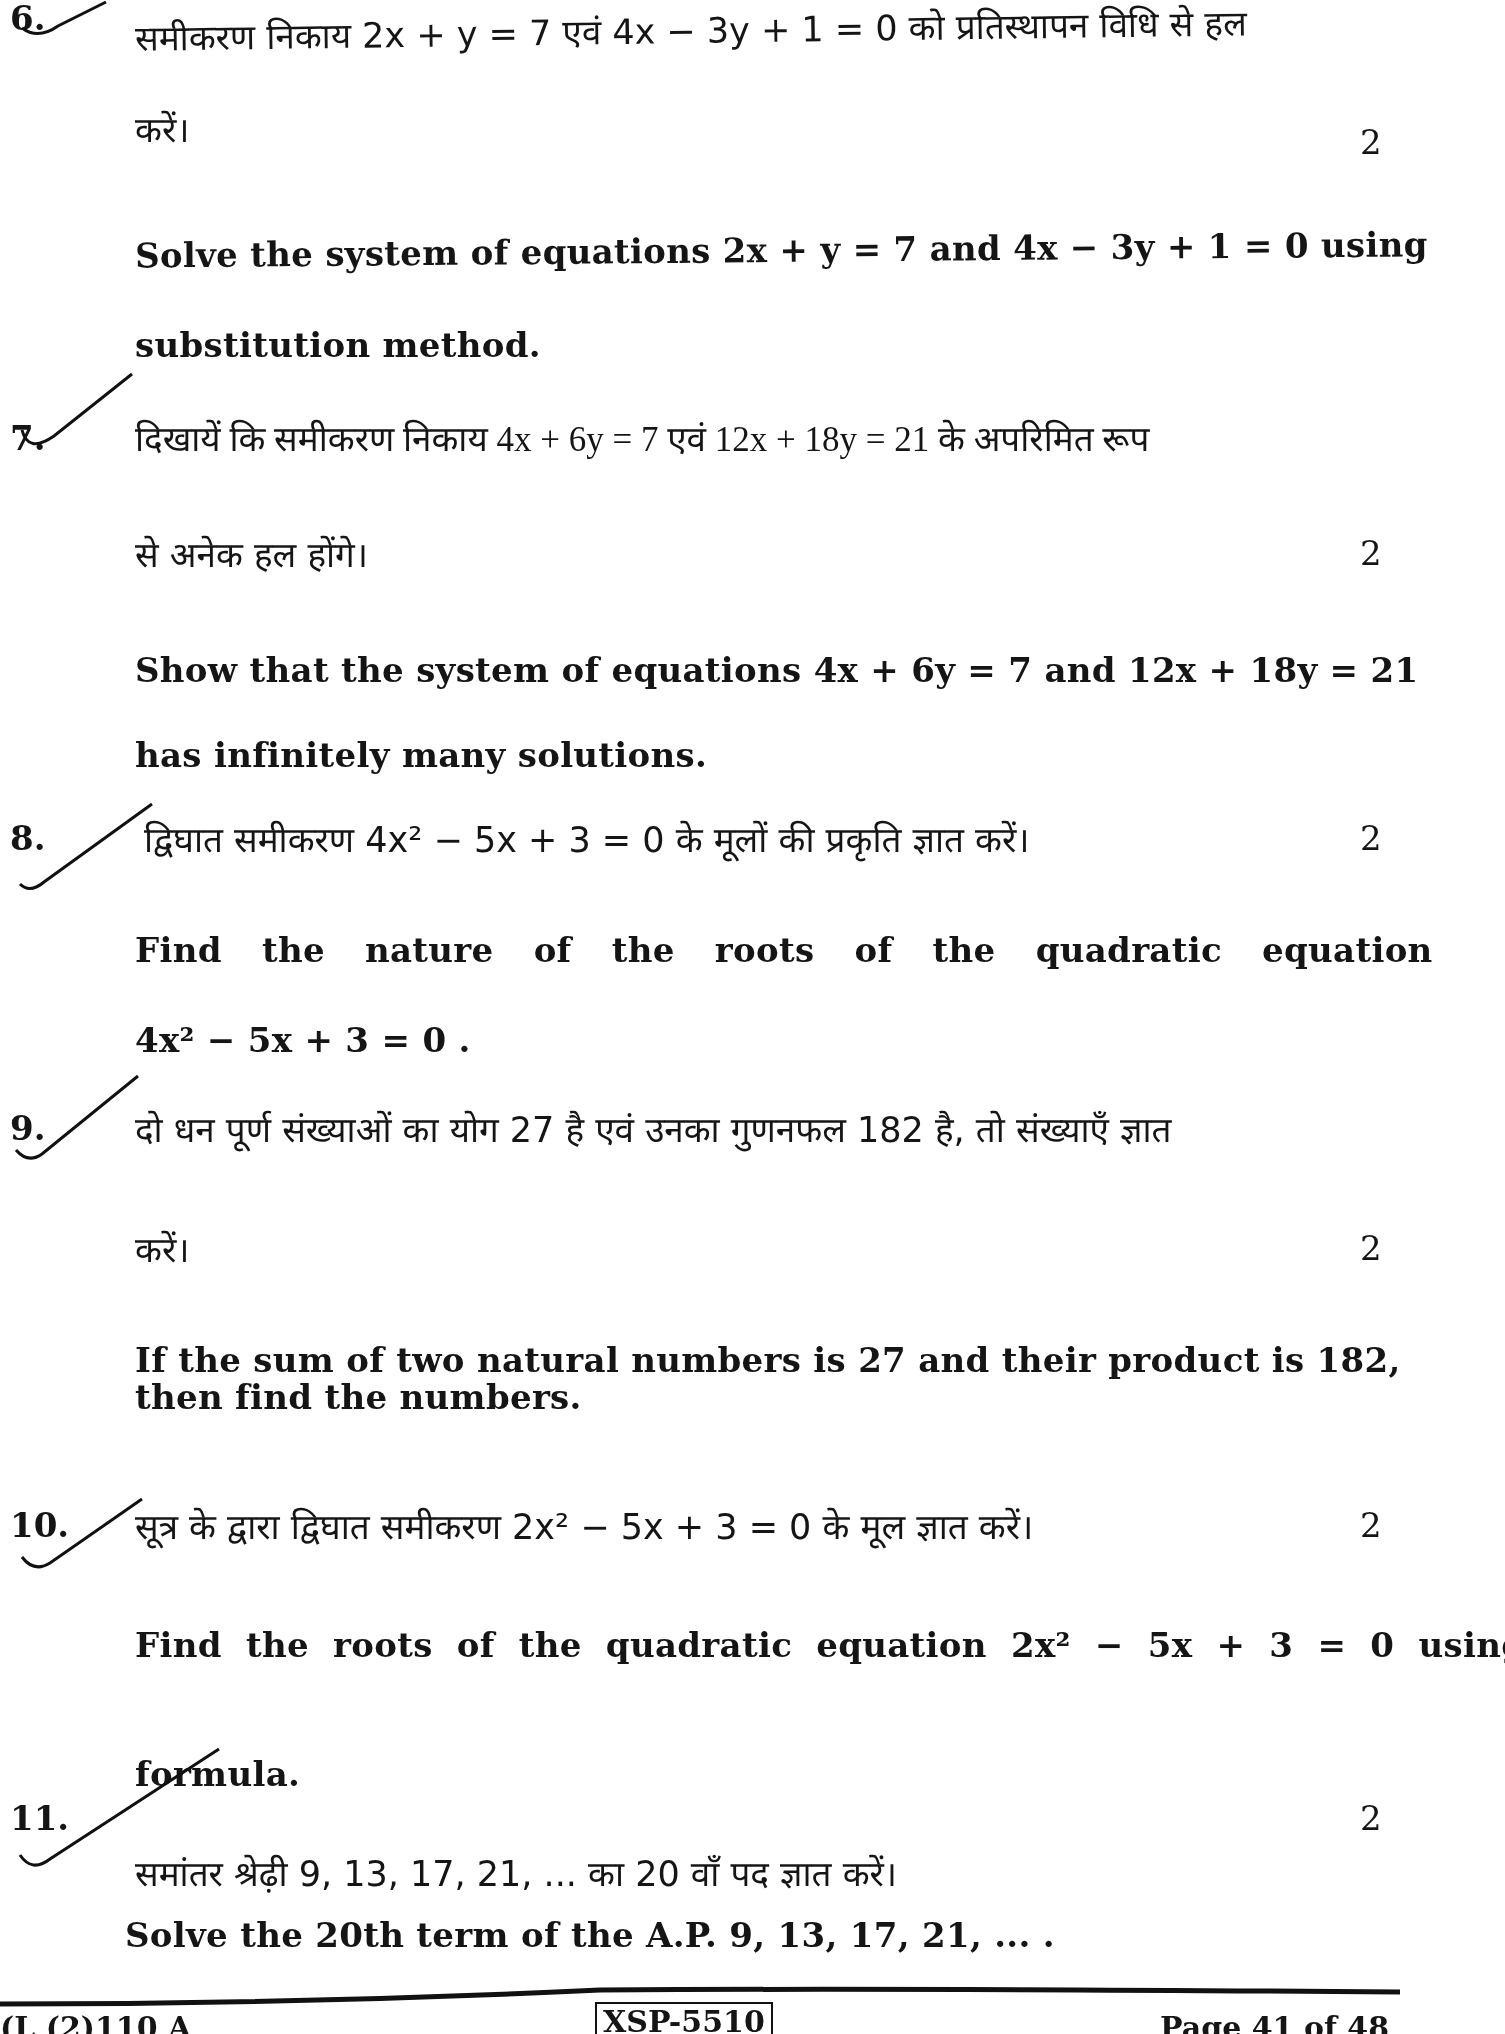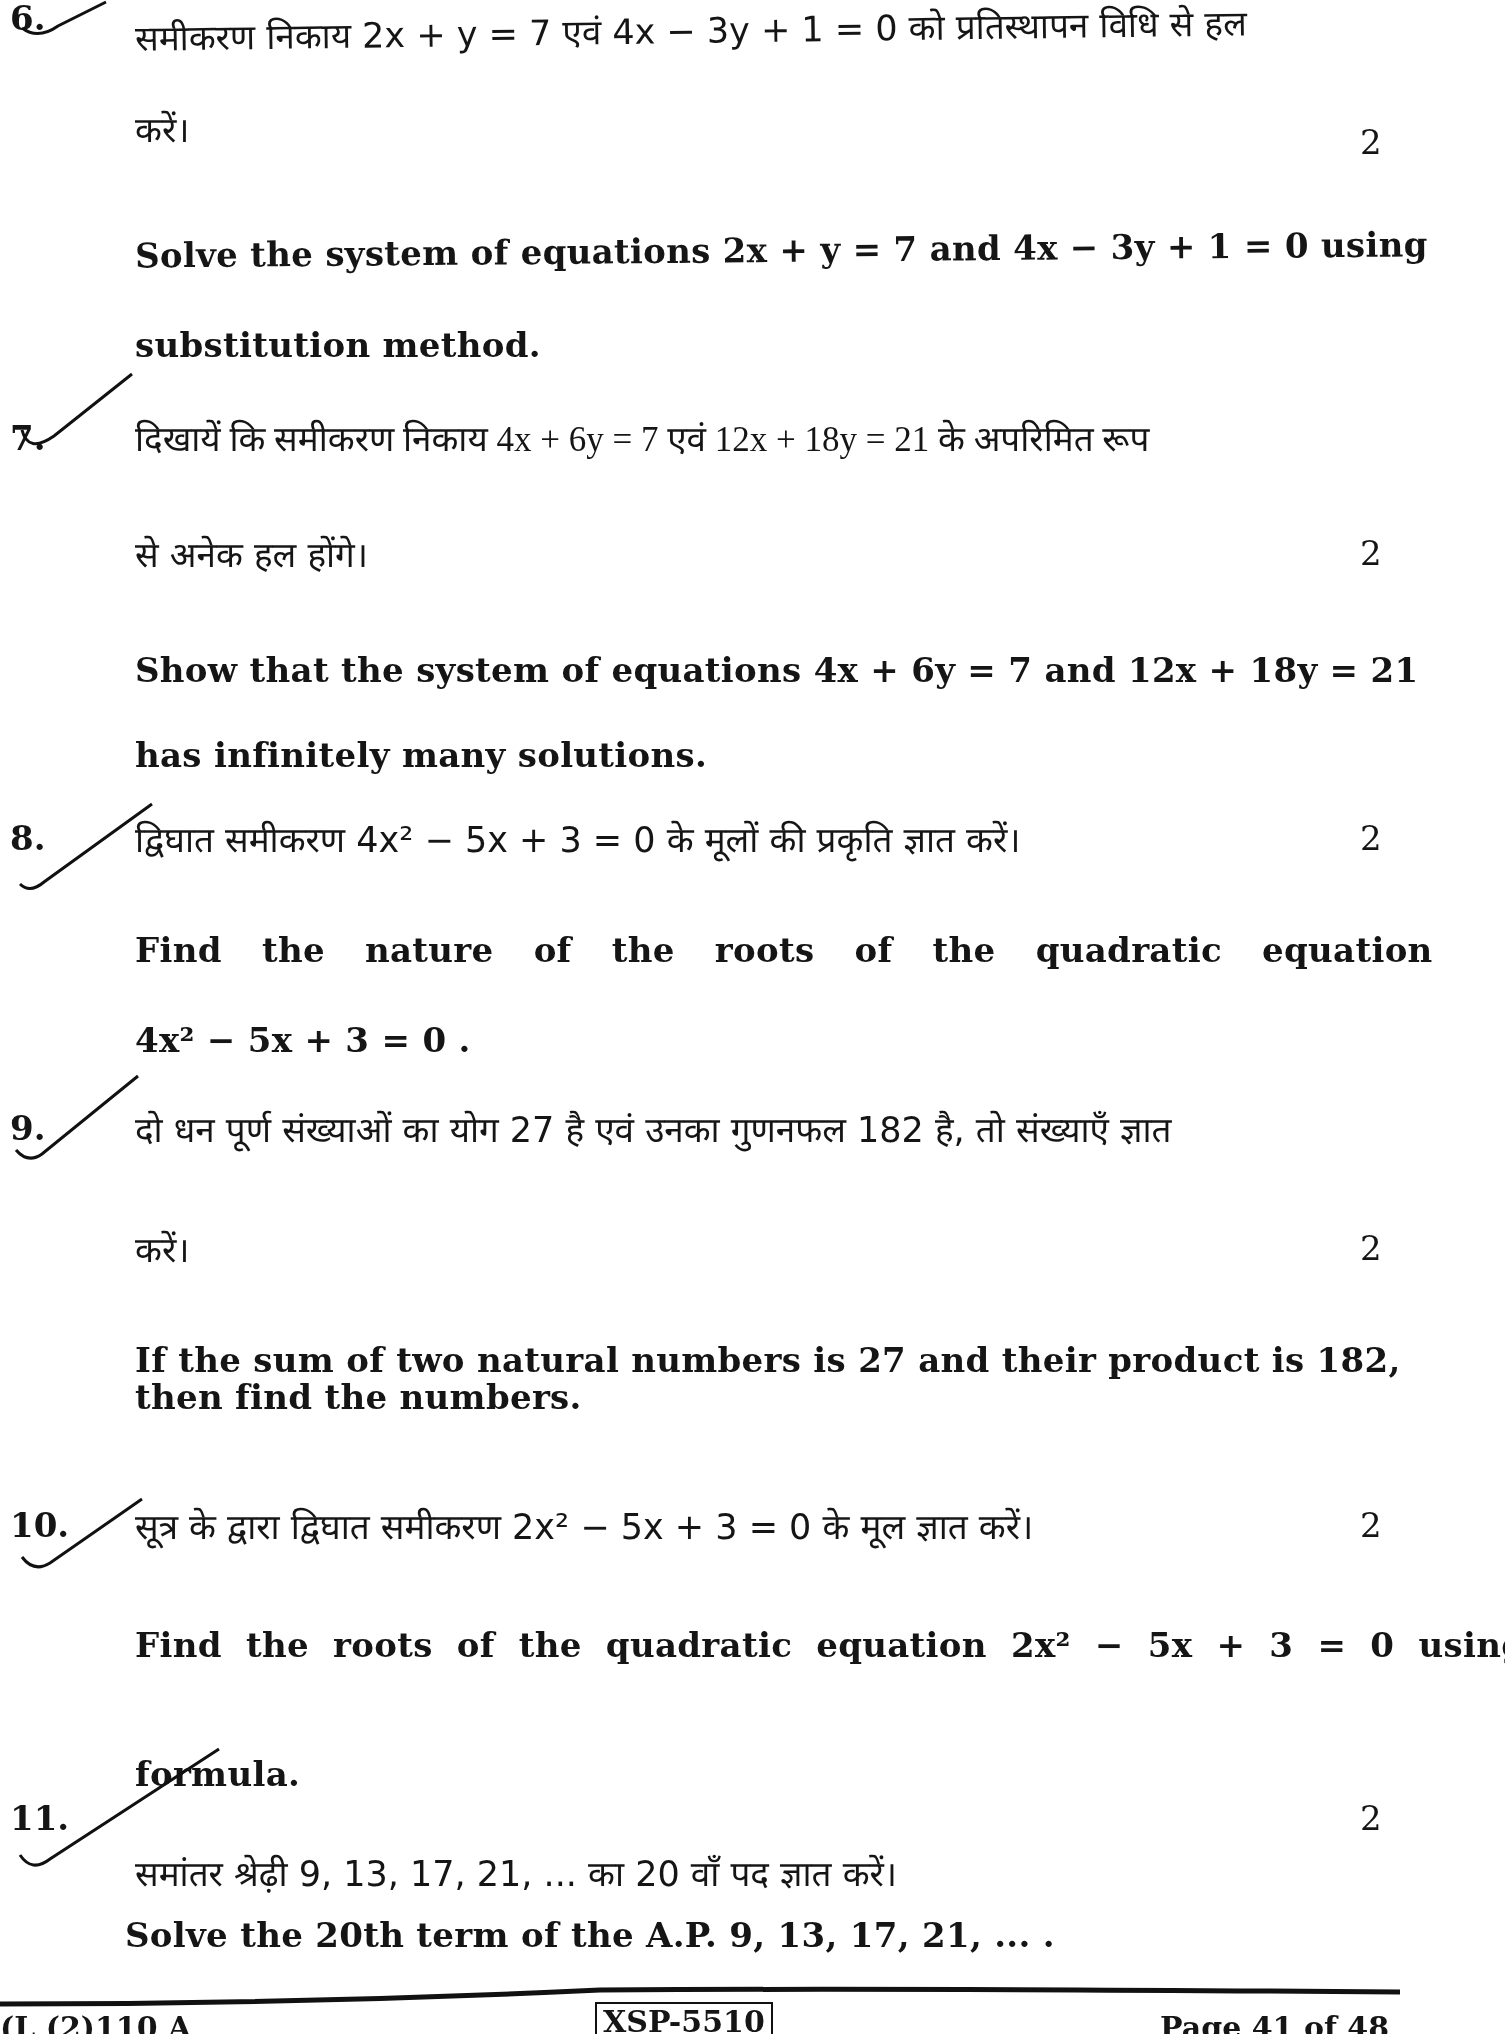--- a/index.html
+++ b/index.html
@@ -40,21 +40,21 @@
   <span class="marks" style="top:533px;">2</span>
   <div class="line en" style="top:648px;">Show that the system of equations 4x + 6y = 7 and 12x + 18y = 21</div>
   <div class="line en" style="top:733px;">has infinitely many solutions.</div>
 </section>
 
 <section>
   <span class="qnum" style="top:818px;">8.</span>
   <svg class="tick" style="left:14px;top:800px;" width="140" height="95">
       <path d="M6 84 Q16 94 30 82 L138 4" stroke="#111" stroke-width="3" fill="none"></path>
     </svg>
-  <div class="line hi" style="top:818px;">द्विघात समीकरण 4x² − 5x + 3 = 0 के मूलों की प्रकृति ज्ञात करें।</div>
+  <div class="line hi" style="top:818px;margin-left:9px;">द्विघात समीकरण 4x² − 5x + 3 = 0 के मूलों की प्रकृति ज्ञात करें।</div>
   <span class="marks" style="top:818px;">2</span>
   <div class="line en" style="top:928px;word-spacing:28px;">Find the nature of the roots of the quadratic equation</div>
   <div class="line en" style="top:1018px;">4x² − 5x + 3 = 0 .</div>
 </section>
 
 <section>
   <span class="qnum" style="top:1108px;">9.</span>
   <svg class="tick" style="left:10px;top:1070px;" width="130" height="95">
       <path d="M6 80 Q18 94 32 84 L128 6" stroke="#111" stroke-width="3" fill="none"></path>
     </svg>

